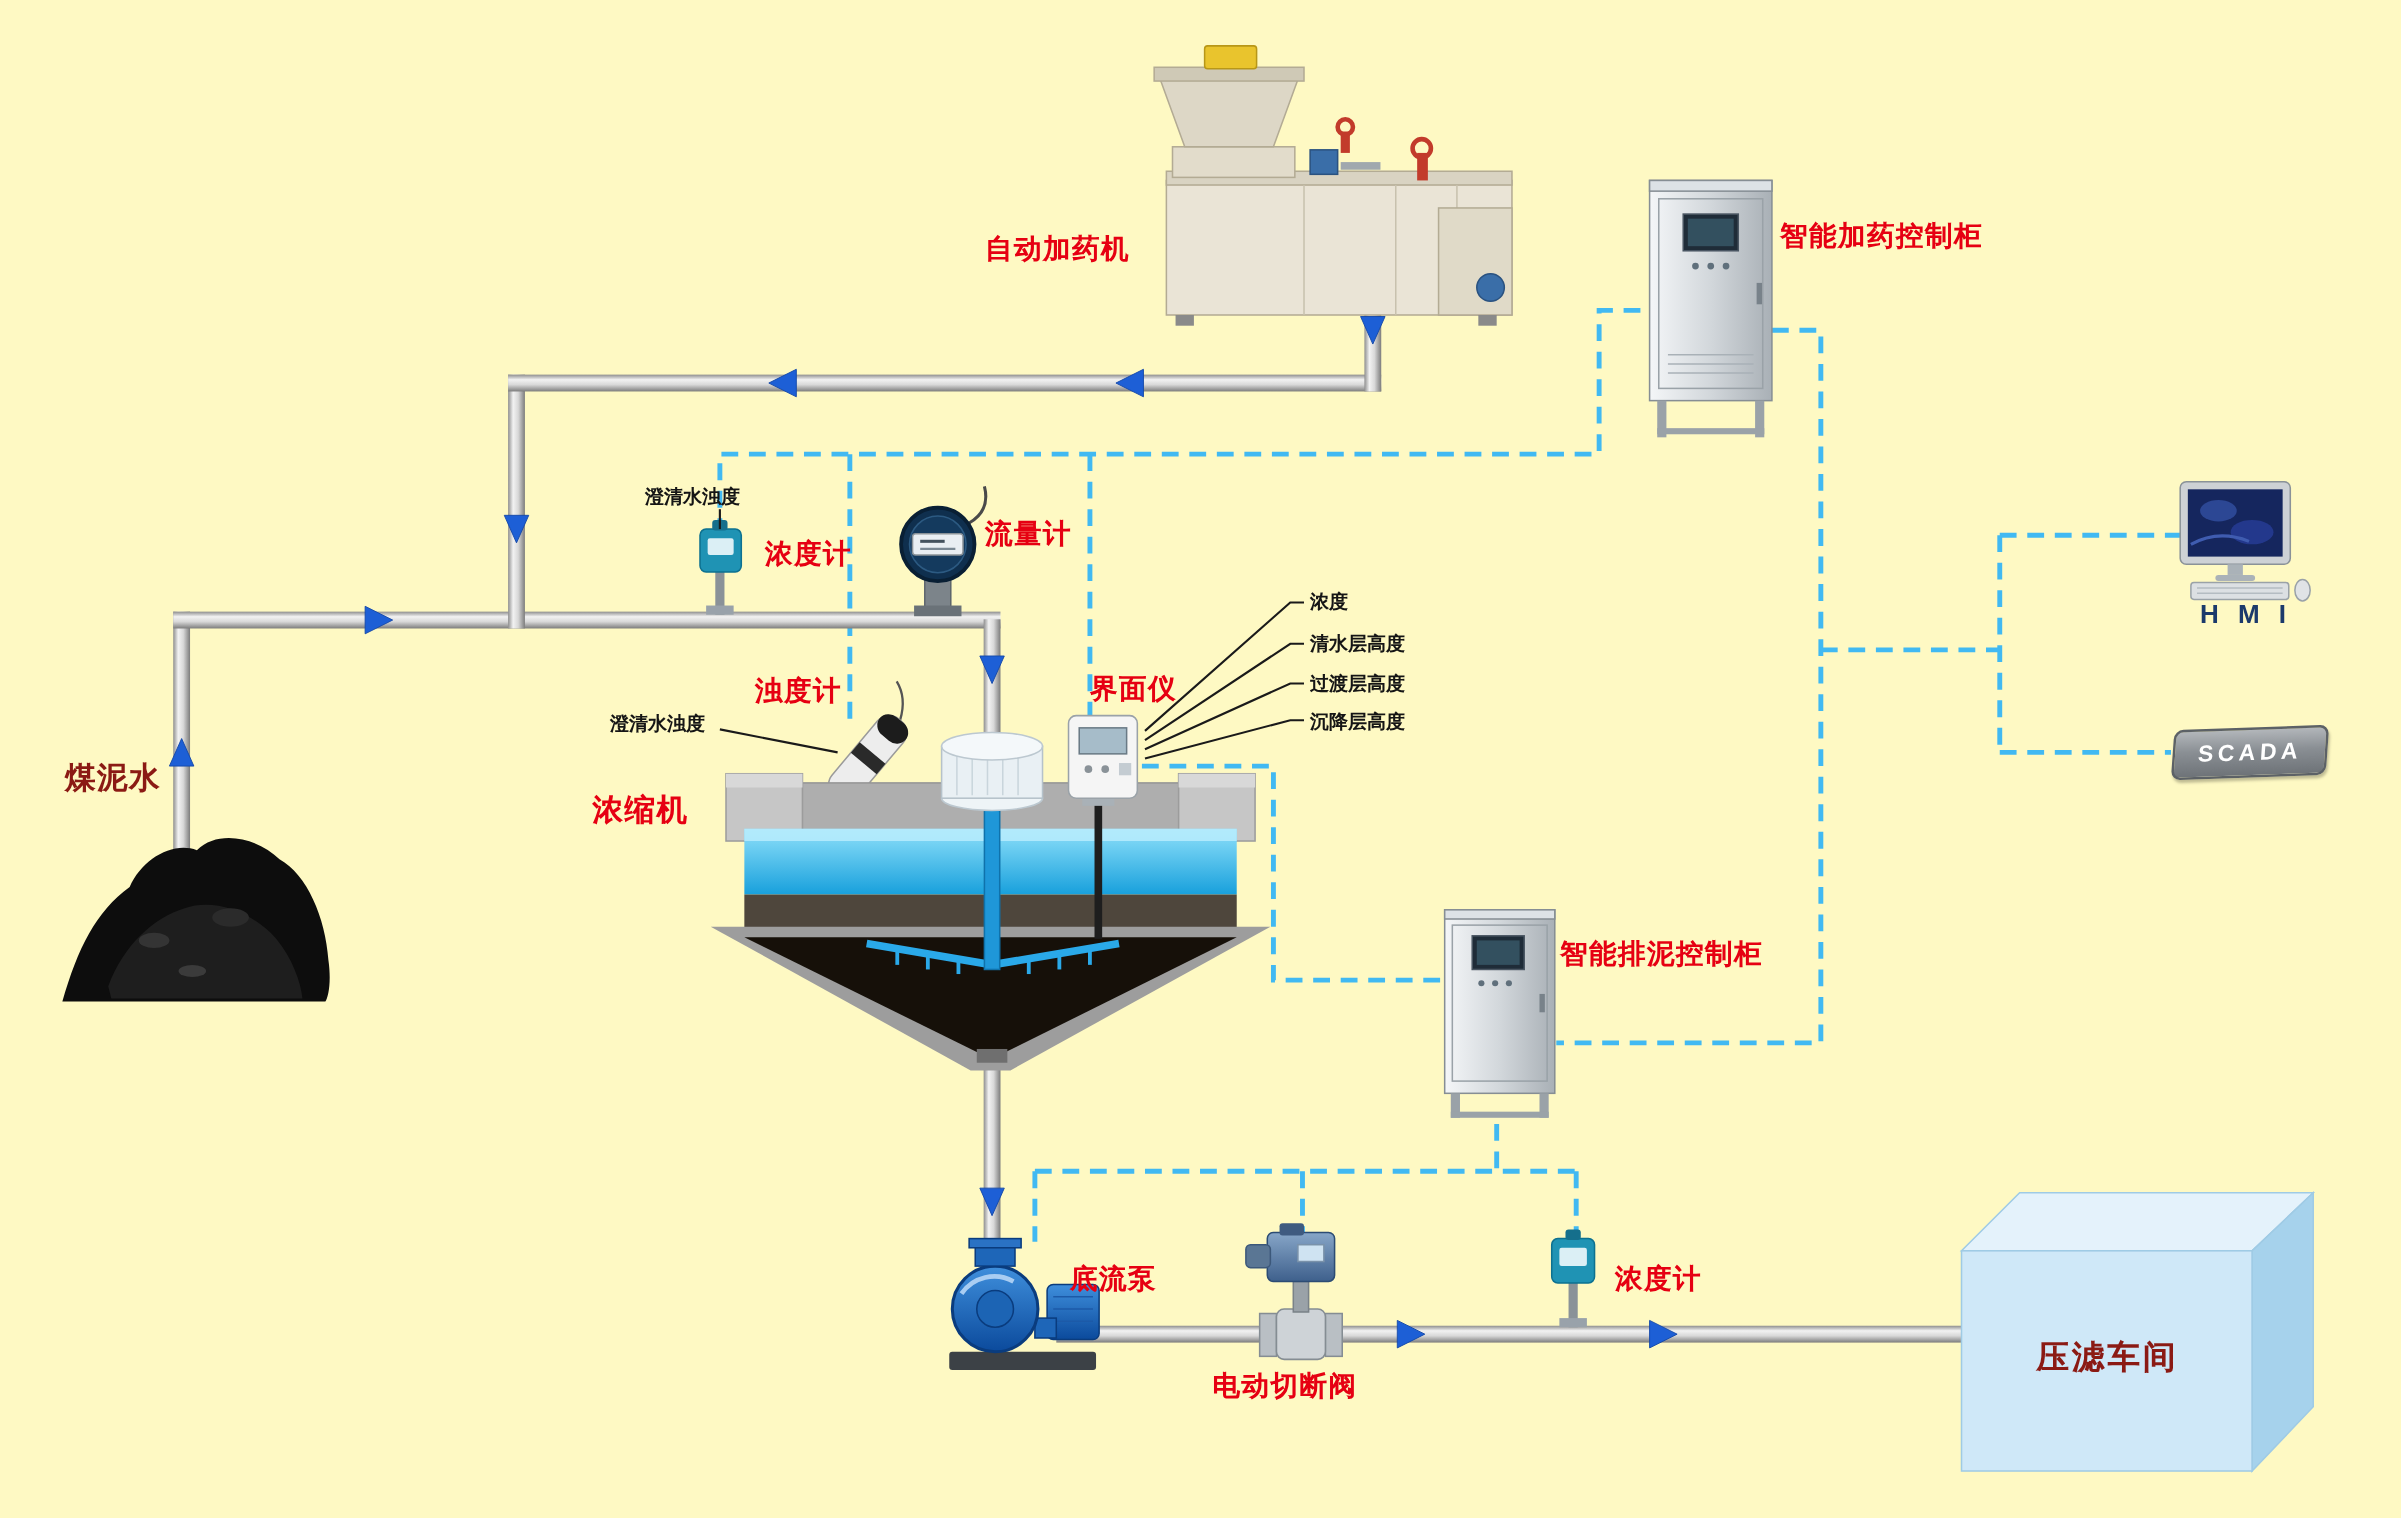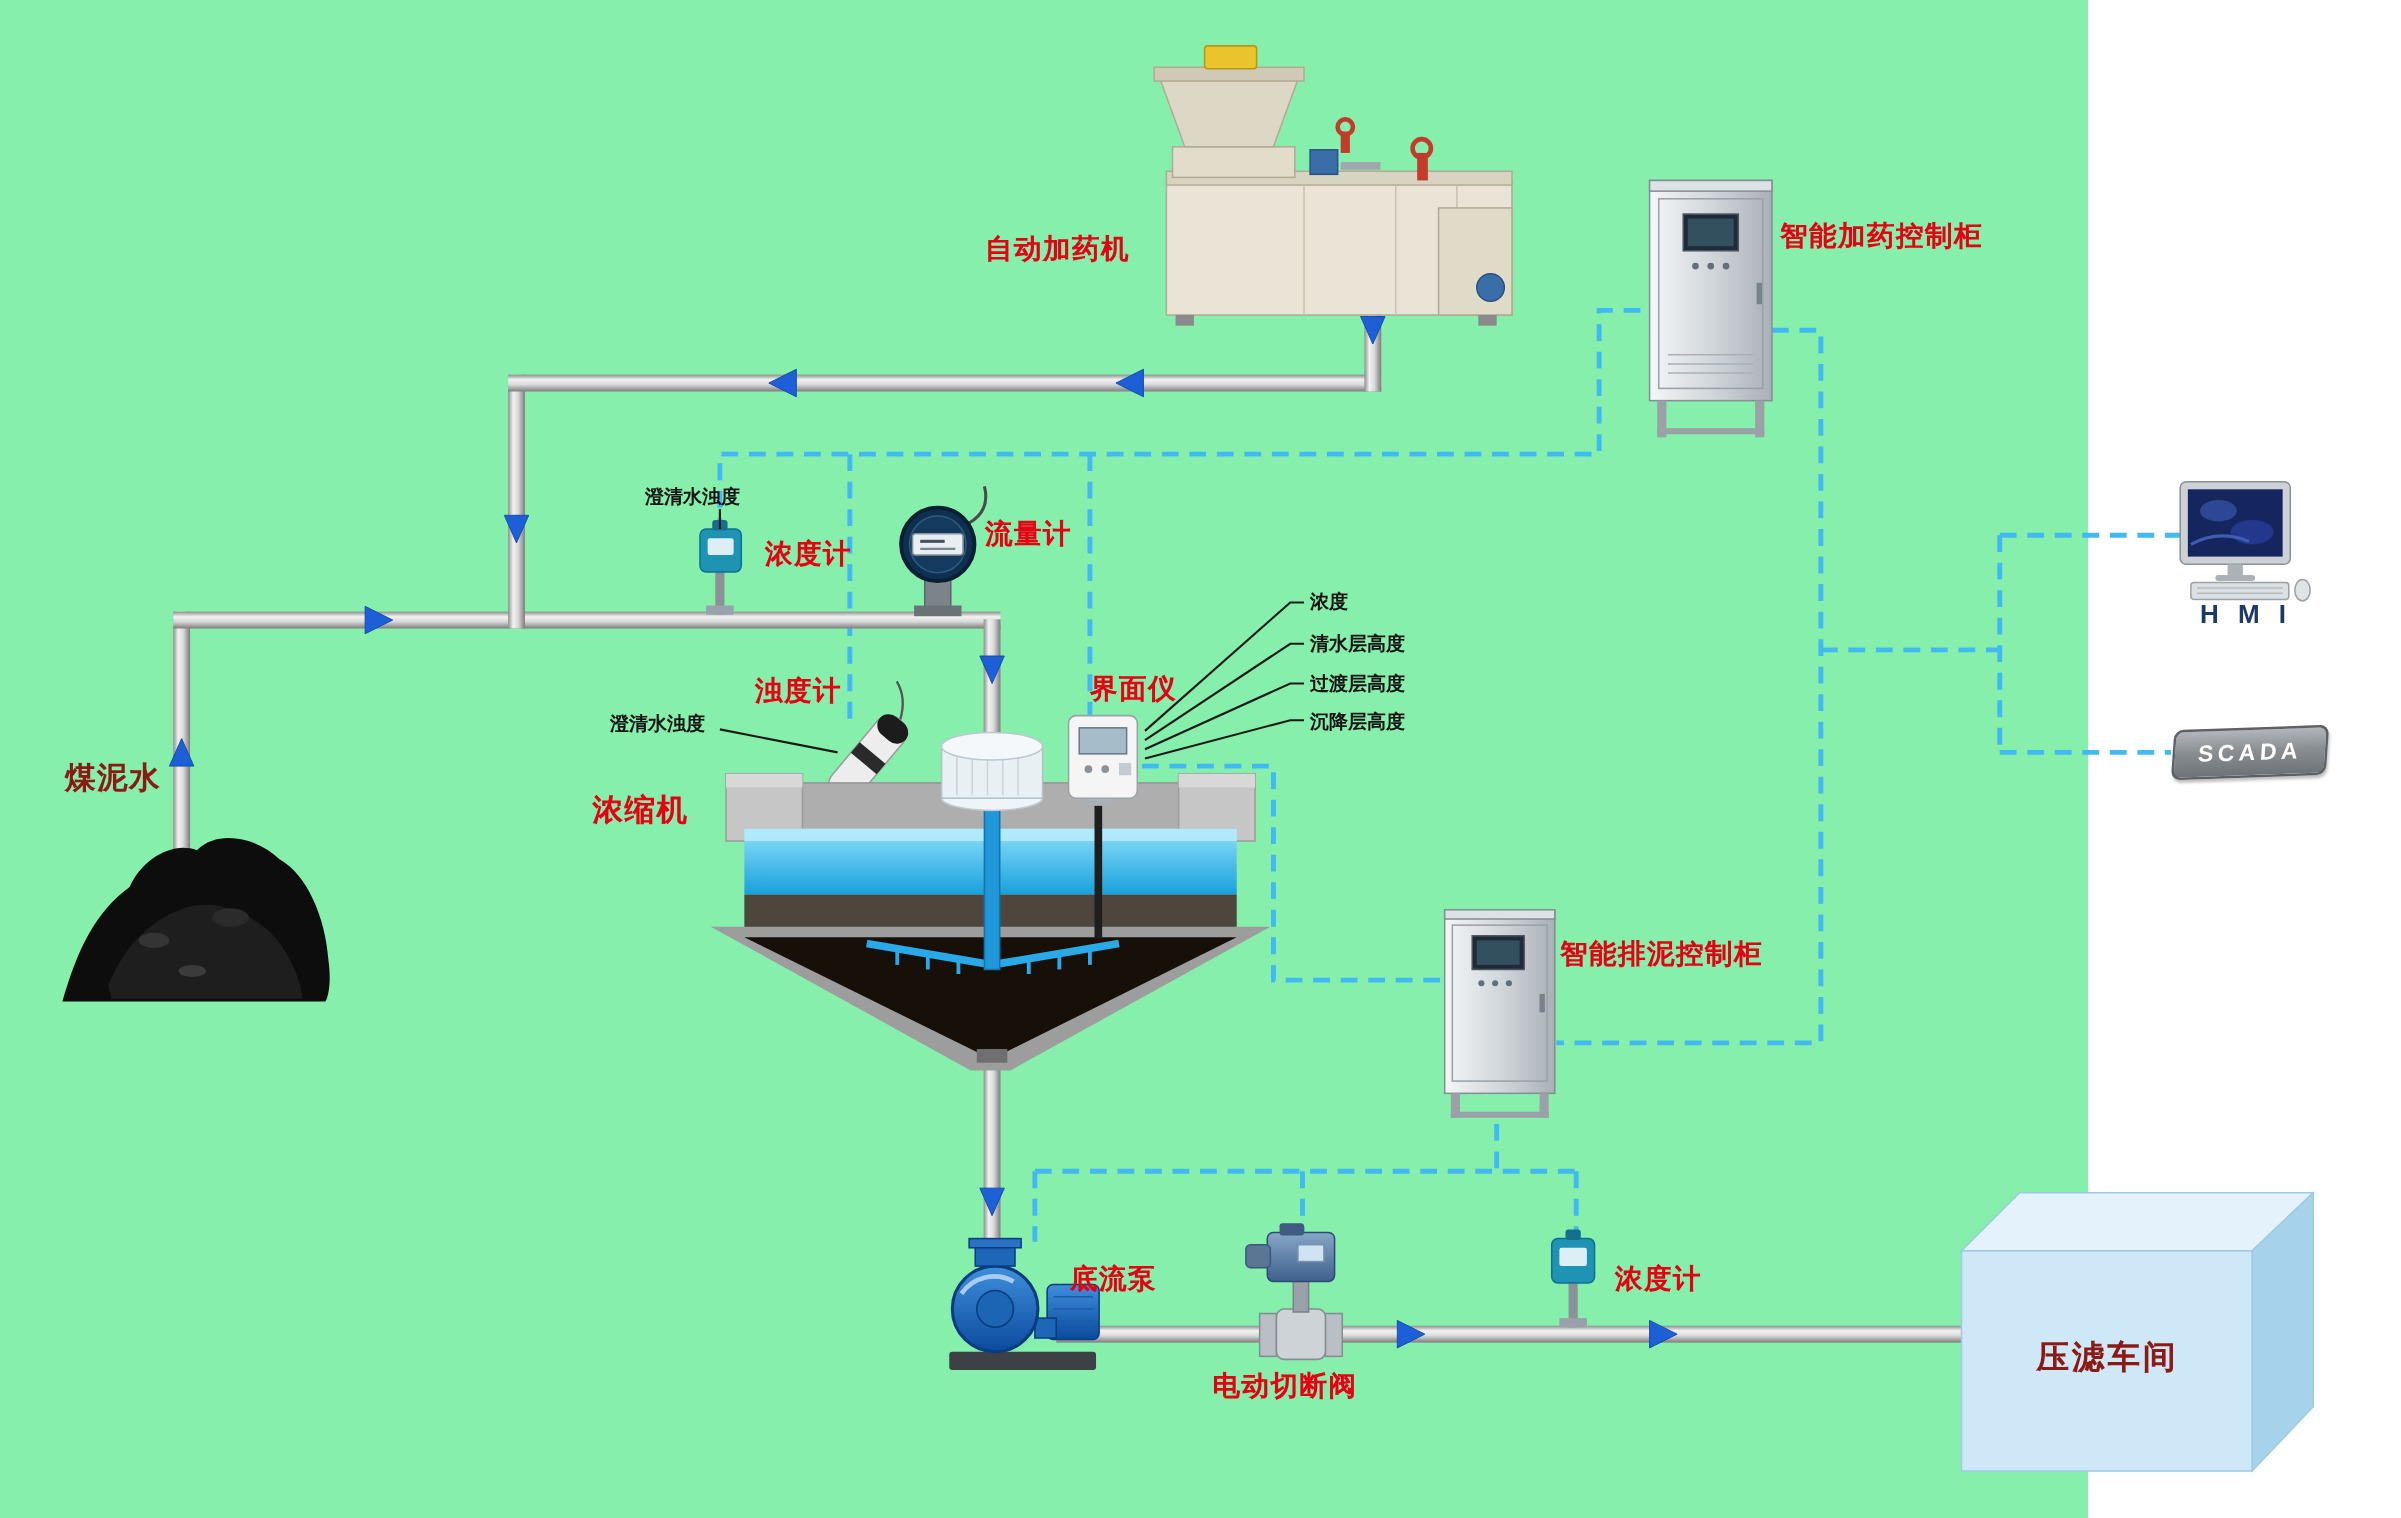--- a/index.html
+++ b/index.html
@@ -1,20 +1,20 @@
 <!DOCTYPE html>
 <html style="font-size:9.8px"><head>
 <meta charset="utf-8">
 <style>
   html,body { margin:0; padding:0; }
   body {
     width:2401px; height:1518px; background:#ffffff; overflow:hidden;
     font-family:"Liberation Sans", sans-serif;
   }
-  .stage { position:relative; width:2088px; height:1518px; background:#86efac; }
+  .stage { position:relative; width:2401px; height:1518px; background:#fef9c3; }
   .canvas {
     position:absolute; left:0; top:0; width:961px; height:607px;
     transform:scale(2.5); transform-origin:0 0;
   }
   .diagram-svg { position:absolute; left:0; top:0; width:961px; height:607px; }
   .lbl {
     position:absolute; color:#e60012; font-weight:bold; font-size:11px;
     white-space:nowrap; line-height:1.1; letter-spacing:0.6px;
   }
   .lbl-big { font-size:12.2px; }

